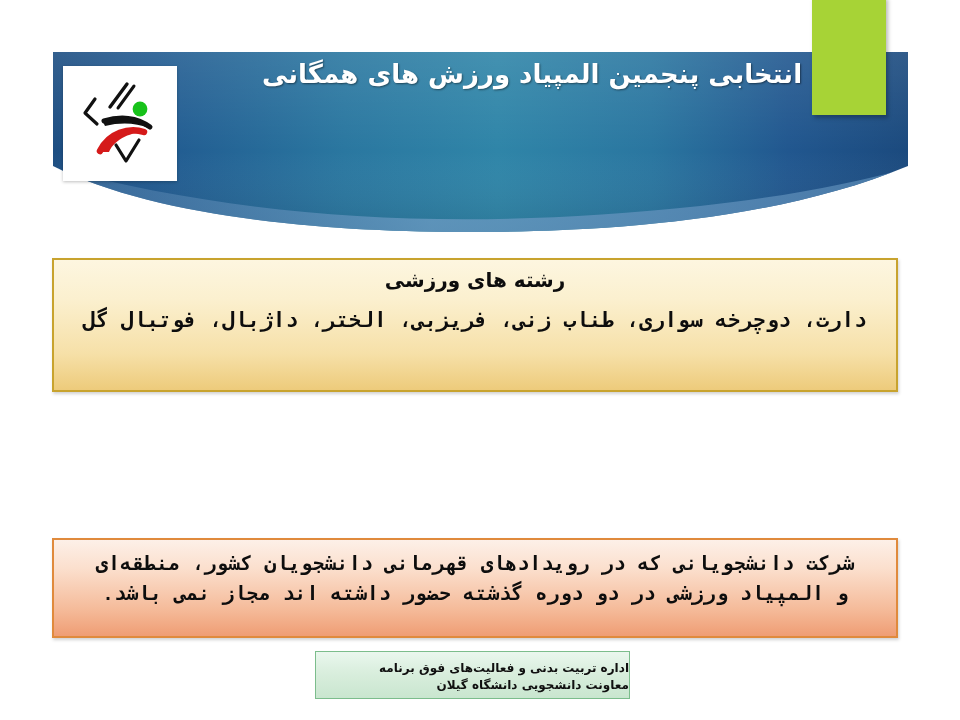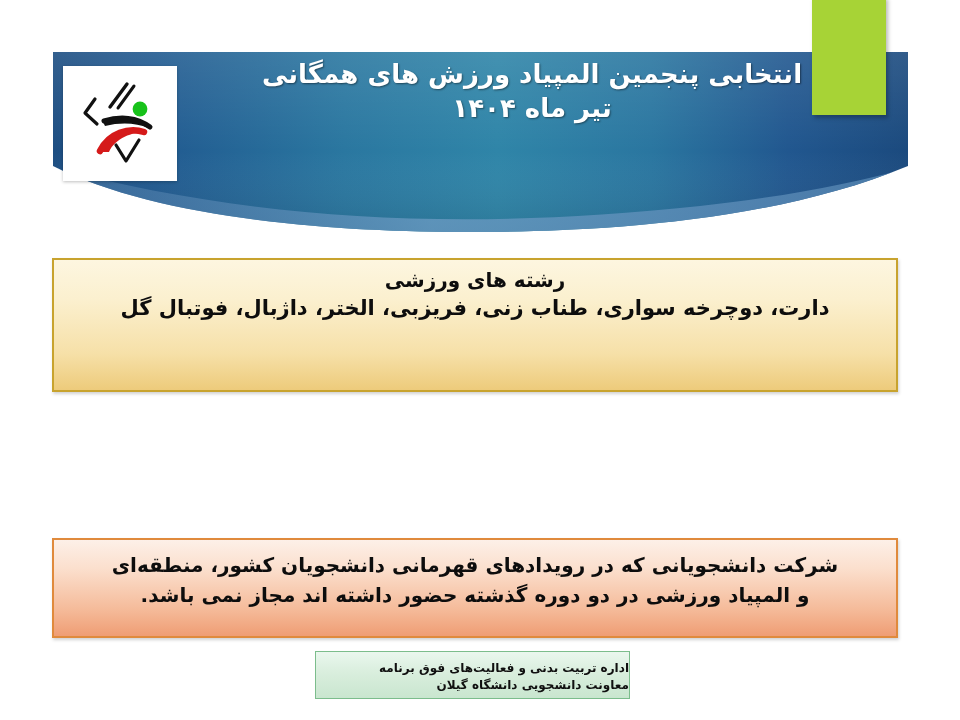--- a/index.html
+++ b/index.html
@@ -84,35 +84,35 @@
     position: absolute;
     left: 52px;
     width: 846px;
     box-sizing: border-box;
     direction: rtl;
     text-align: center;
     color: #0d0d0d;
     font-weight: bold;
     box-shadow: 1px 2px 3px rgba(0,0,0,0.18);
   }
-  .box .bline { display: block; white-space: nowrap; }
+  .box .bline { display: block; white-space: nowrap; font-family: Liberation Mono, monospace; }
 
   
   #box-sports {
     top: 258px;
     height: 134px;
     border: 2px solid #c8a32e;
     background: linear-gradient(to bottom, #fdf6e0 0%, #fbf0cf 30%, #f6e0a8 72%, #edcb7b 100%);
     padding: 7px 14px 0 14px;
   }
   #box-sports .head {
     display: block;
     font-size: 20px;
     line-height: 1.3;
-    margin-bottom: 1px;
+    margin-bottom: 14px;
   }
   #box-sports .body {
     font-size: 21px;
     line-height: 1.42;
   }
 
   
   #box-info {
     top: 404px;
     height: 122px;
@@ -222,21 +222,20 @@
 
         <path d="M36,86 C44,66 66,60 82,66 C70,66 52,72 46,86 Z" fill="#d51a1a"></path>
         <path d="M37,85 C46,67 66,61 81,66" fill="none" stroke="#d51a1a" stroke-width="6.5" stroke-linecap="round"></path>
 
         <path d="M53,79 L63,95 L76,74" fill="none" stroke="#111111" stroke-width="3.2" stroke-linecap="round" stroke-linejoin="round"></path>
       </svg>
     </div>
 
     <div class="banner-title">
       <span class="tline">انتخابی پنجمین المپیاد ورزش های همگانی</span>
-      <span class="tline">تیر ماه ۱۴۰۴</span>
     </div>
   </div>
 
   <div class="box" id="box-sports">
     <span class="head">رشته های ورزشی</span>
     <span class="body">
       <span class="bline">دارت، دوچرخه سواری، طناب زنی، فریزبی، الختر، داژبال، فوتبال گل</span>
     </span>
   </div>
 

